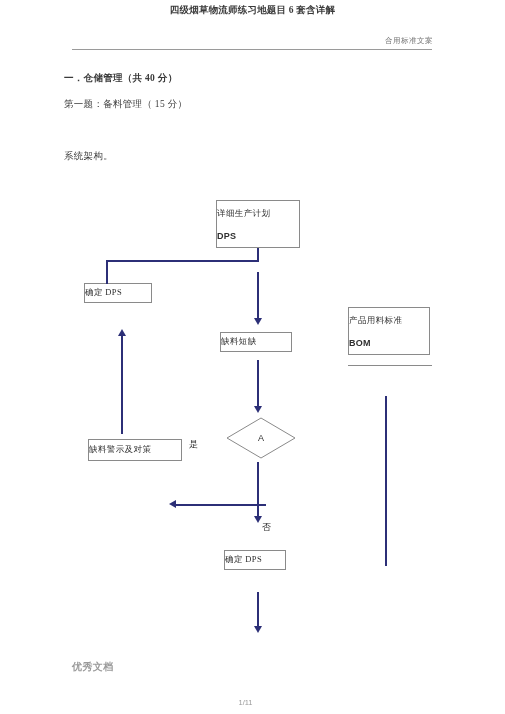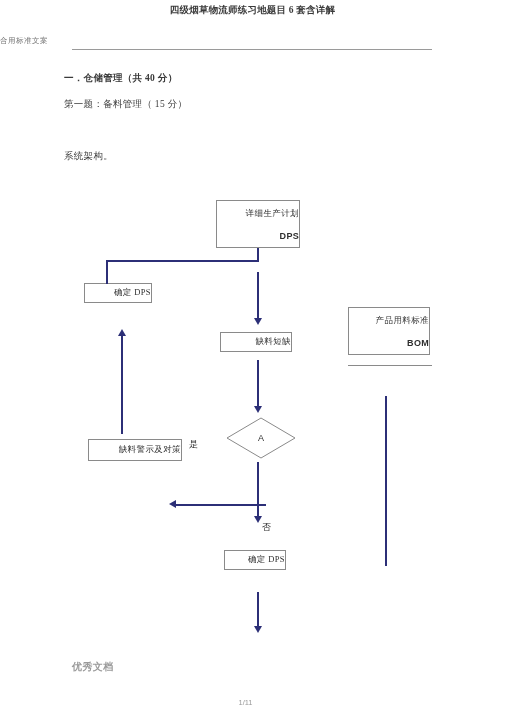--- a/index.html
+++ b/index.html
@@ -30,24 +30,25 @@
     font-weight: bold;
     color: #3a3a3a;
     letter-spacing: .2px;
     white-space: nowrap;
   }
   .doc-subheader {
     position: absolute;
     top: 36px;
     left: 0;
     width: 413px;
-    text-align: left;
+    text-align: right;
     font-size: 7.5px;
     color: #777;
     letter-spacing: .5px;
+    padding-left: 20px;
   }
   .header-rule {
     position: absolute;
     top: 49px;
     left: 72px;
     width: 360px;
     height: 1px;
     background: #9a9a9a;
   }
 
@@ -67,21 +68,21 @@
   
   .node {
     position: absolute;
     box-sizing: border-box;
     border: 1px solid #8a8a8a;
     background: #ffffff;
     font-size: 8.5px;
     color: #2f2f2f;
     display: flex;
     flex-direction: column;
-    align-items: flex-end;
+    align-items: flex-start;
     justify-content: center;
   }
   .node .cn { letter-spacing: .4px; }
   .node .en {
     font-family: "Liberation Sans", sans-serif;
     font-weight: bold;
     font-size: 9px;
     letter-spacing: .3px;
   }
   .node.two-line .cn { margin-top: 1px; }

